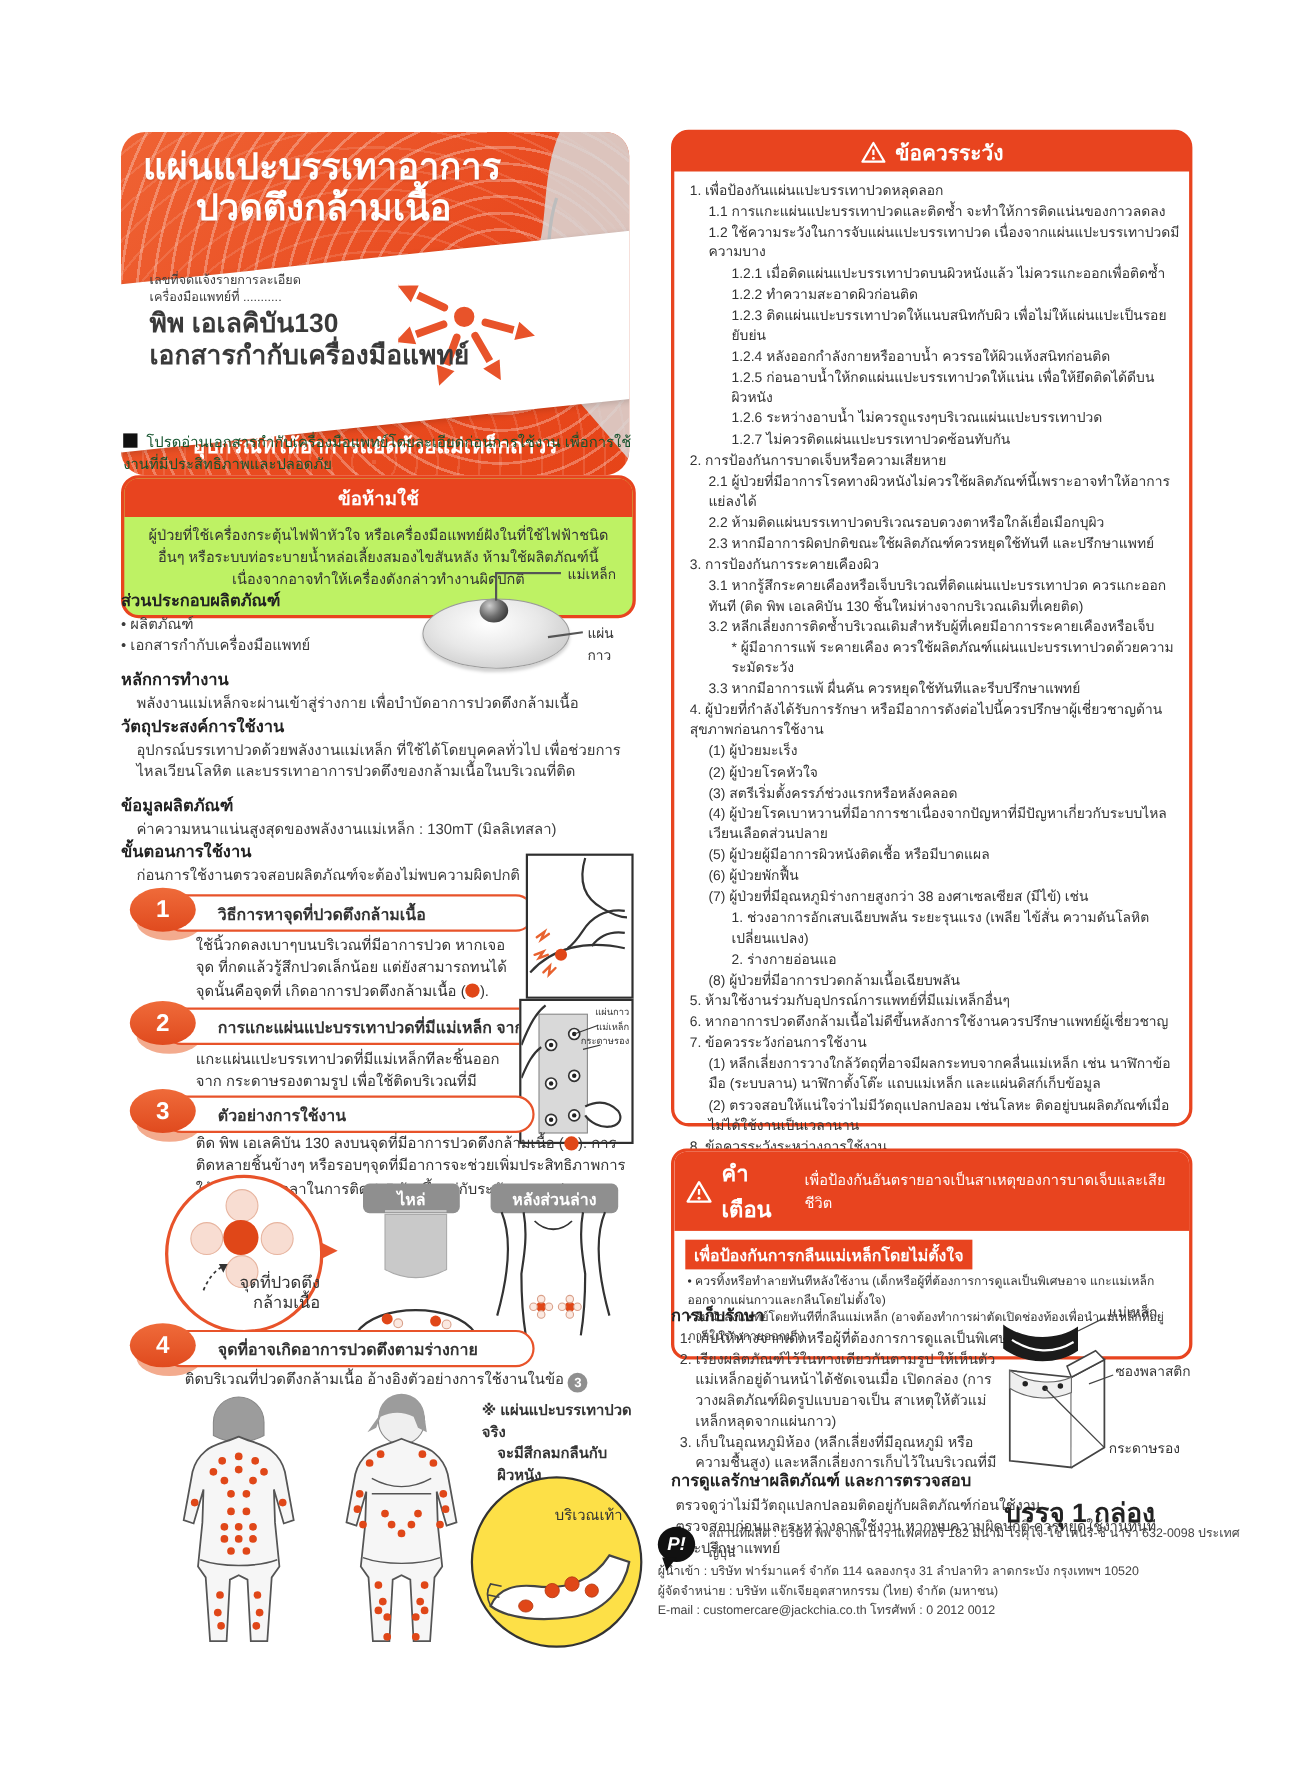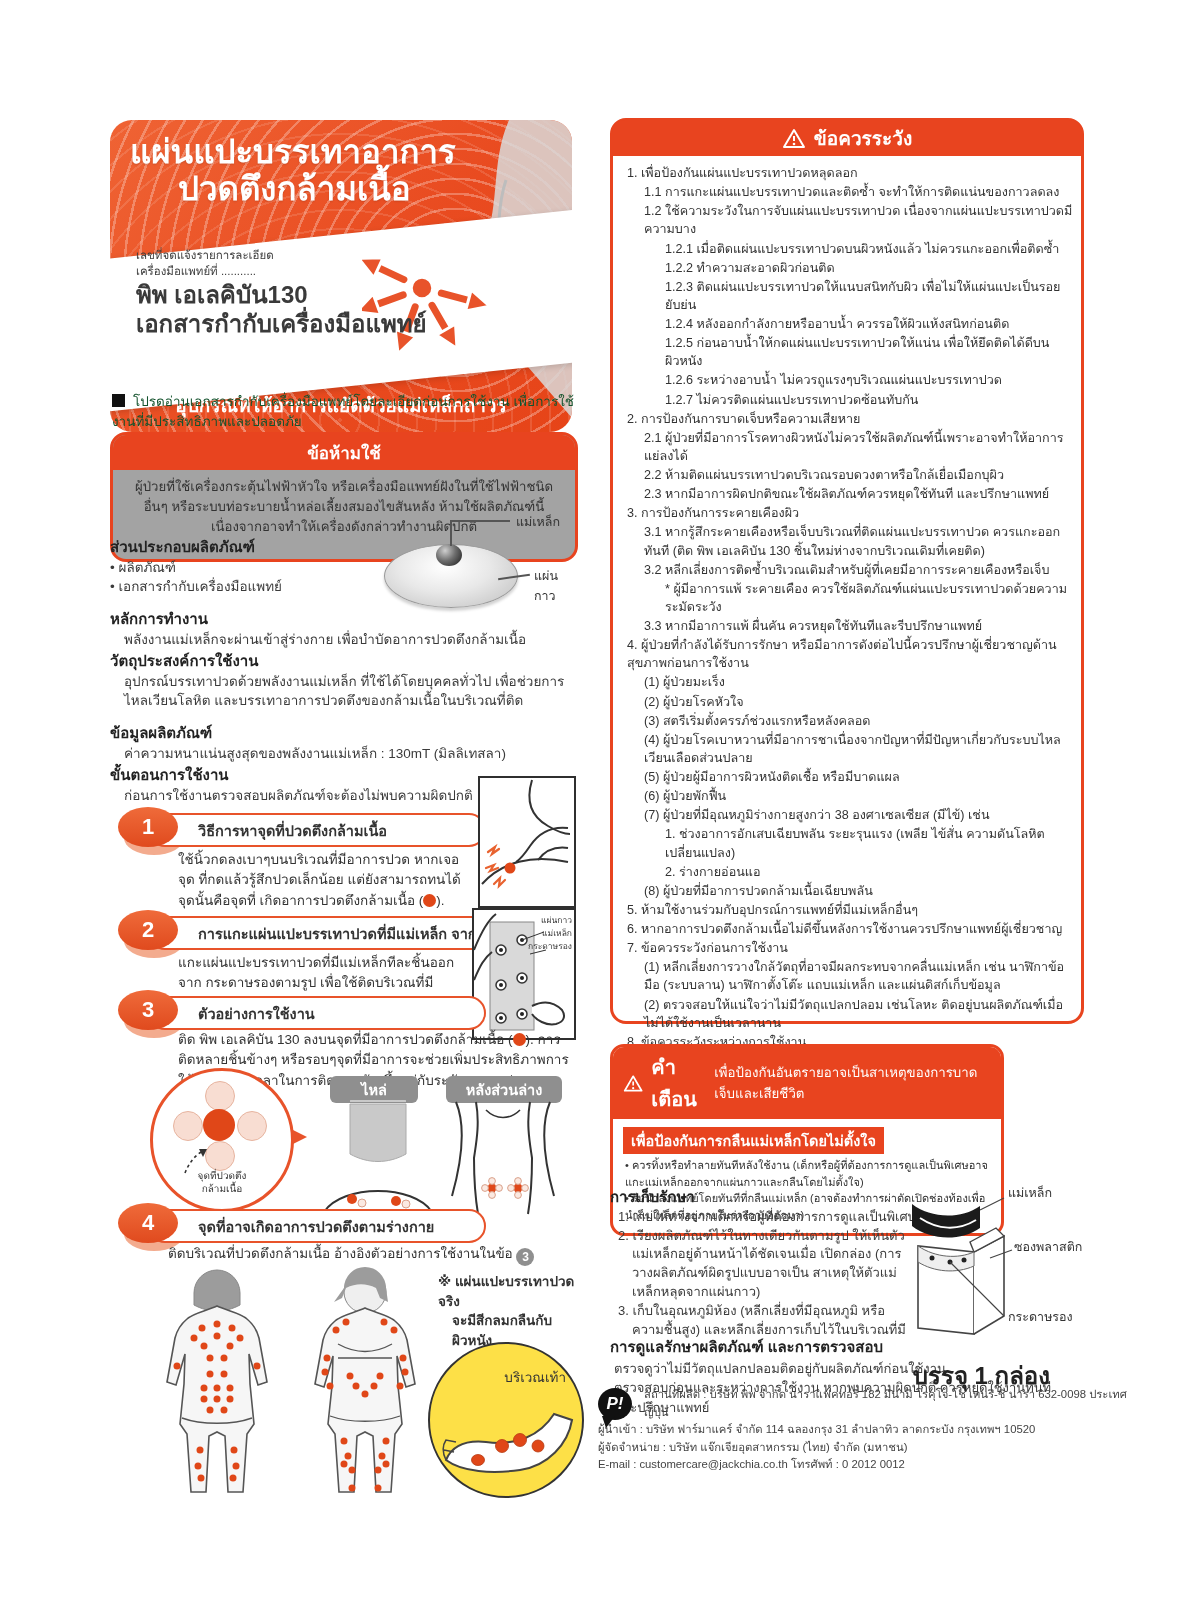--- a/index.html
+++ b/index.html
@@ -19,21 +19,21 @@
   .hc-title{position:absolute;left:20px;top:14px;color:#fff;font-weight:bold;font-size:33px;line-height:1.12;
             text-shadow:0 1px 2px rgba(0,0,0,.15);}
   .hc-title .l2{margin-left:48px;}
   .hc-reg{position:absolute;left:26px;top:128px;font-size:11.5px;color:#3c3c3c;line-height:1.35;}
   .hc-prod{position:absolute;left:26px;top:160px;font-size:24px;font-weight:bold;color:#3a3a3a;line-height:1.22;}
   .hc-banner{position:absolute;left:0;right:0;bottom:12px;text-align:center;color:#fff;font-weight:bold;font-size:19px;}
   
   #read-note{left:112px;top:392px;width:462px;font-size:13.5px;line-height:1.45;color:#14532d;}
   .blk-square{display:inline-block;width:13px;height:13px;background:#111;margin-right:8px;vertical-align:-1px;}
   
-  #prohibit{left:110px;top:432px;width:462px;border:3px solid #e8441f;border-radius:16px;background:#a3a3a3;overflow:hidden;}
+  #prohibit{left:110px;top:432px;width:462px;border:3px solid #e8441f;border-radius:16px;background:#bef264;overflow:hidden;}
   #prohibit .bar{background:#e8441f;color:#fff;text-align:center;font-weight:bold;font-size:17px;padding:4px 0;}
   #prohibit .body{padding:7px 10px 23px;text-align:center;font-size:13.2px;line-height:1.5;color:#333;}
   
   .lsec{left:110px;width:462px;font-size:13.5px;line-height:1.45;}
   .lsec .h{font-weight:bold;font-size:15px;color:#222;}
   .lsec .b{margin-left:14px;}
   .bullets div{}
   
   #disc{left:378px;top:518px;width:200px;height:96px;}
   .disc-ell{position:absolute;left:6px;top:26px;width:132px;height:62px;border-radius:50%;
@@ -52,38 +52,38 @@
   .step .num{position:absolute;left:-2px;top:-5px;width:60px;height:40px;border-radius:50%;
              background:linear-gradient(#ef6b3a,#e04a1e);color:#fff;font-size:22px;font-weight:bold;
              display:flex;align-items:center;justify-content:center;}
   .stepbody{position:absolute;left:178px;font-size:13.5px;line-height:1.5;color:#333;}
   .paindot{display:inline-block;width:13px;height:13px;border-radius:50%;background:#e04718;vertical-align:-2px;}
   .imgbox{position:absolute;border:2px solid #2f2f2f;background:#fff;}
   .chip{position:absolute;background:#8f8f8f;color:#fff;font-size:14.5px;font-weight:bold;text-align:center;
         border-radius:6px;padding:2px 0;}
   #callout{left:150px;top:1068px;width:138px;height:138px;border:3px solid#e8532a;border-radius:50%;background:#fff;}
   .co-dot{position:absolute;border-radius:50%;}
-  .co-lbl{position:absolute;left:0;right:0;bottom:14px;text-align:center;font-size:10px;line-height:1.25;color:#333;}
+  .co-lbl{position:absolute;left:0;right:0;bottom:14px;text-align:right;font-size:15px;line-height:1.25;color:#333;}
   #callout .tail{position:absolute;right:-16px;top:58px;width:0;height:0;border-top:8px solid transparent;
                  border-bottom:8px solid transparent;border-left:16px solid #e8532a;}
   .refnum{display:inline-flex;width:18px;height:18px;border-radius:50%;background:#8f8f8f;color:#fff;
           font-size:12px;font-weight:bold;align-items:center;justify-content:center;vertical-align:-3px;}
   #note4{left:438px;top:1272px;width:150px;font-size:13.5px;font-weight:bold;line-height:1.45;color:#333;}
   #footcircle{left:428px;top:1342px;width:152px;height:152px;border:2.5px solid #333;border-radius:50%;background:#fde047;}
   .foot-lbl{position:absolute;right:16px;top:22px;font-size:13.5px;color:#333;}
   
   #caution{left:610px;top:118px;width:474px;height:906px;border:3px solid #e8441f;border-radius:16px;background:#fff;box-sizing:border-box;}
   #caution .bar{position:absolute;left:-1px;right:-1px;top:-1px;height:36px;background:#e8441f;border-radius:13px 13px 0 0;
                 display:flex;align-items:center;justify-content:center;gap:8px;color:#fff;font-weight:bold;font-size:19px;}
   .c-items{position:absolute;left:14px;right:8px;top:42px;font-size:12.6px;line-height:1.44;color:#333;}
   .c-item{margin:1px 0;}
   .ind-0{margin-left:0;}
   .ind-1{margin-left:17px;}
   .ind-2{margin-left:38px;}
-  #warnbox{left:610px;top:1044px;width:394px;border:3px solid #e8441f;border-radius:14px;background:#fff;box-sizing:border-box;overflow:hidden;}
+  #warnbox{left:610px;top:1044px;width:474px;border:3px solid #e8441f;border-radius:14px;background:#fff;box-sizing:border-box;overflow:hidden;}
   #warnbox .bar{background:#e8441f;color:#fff;display:flex;align-items:center;gap:8px;padding:4px 10px;}
   #warnbox .bar .t{font-size:20px;font-weight:bold;}
   #warnbox .bar .s{font-size:13.3px;}
   .warn-tag{display:inline-block;background:#e8441f;color:#fff;font-weight:bold;font-size:14.5px;padding:2px 8px;margin:8px 0 3px 10px;}
   .warn-bullets{padding:0 12px 10px 12px;font-size:11px;line-height:1.5;color:#333;}
   
   #storage{left:610px;top:1186px;width:474px;height:152px;font-size:13px;line-height:1.45;}
   #storage .h{font-weight:bold;font-size:15px;color:#222;}
   #storage .items{width:302px;margin-left:8px;}
   #storage .items div{margin-left:14px;text-indent:-14px;}

